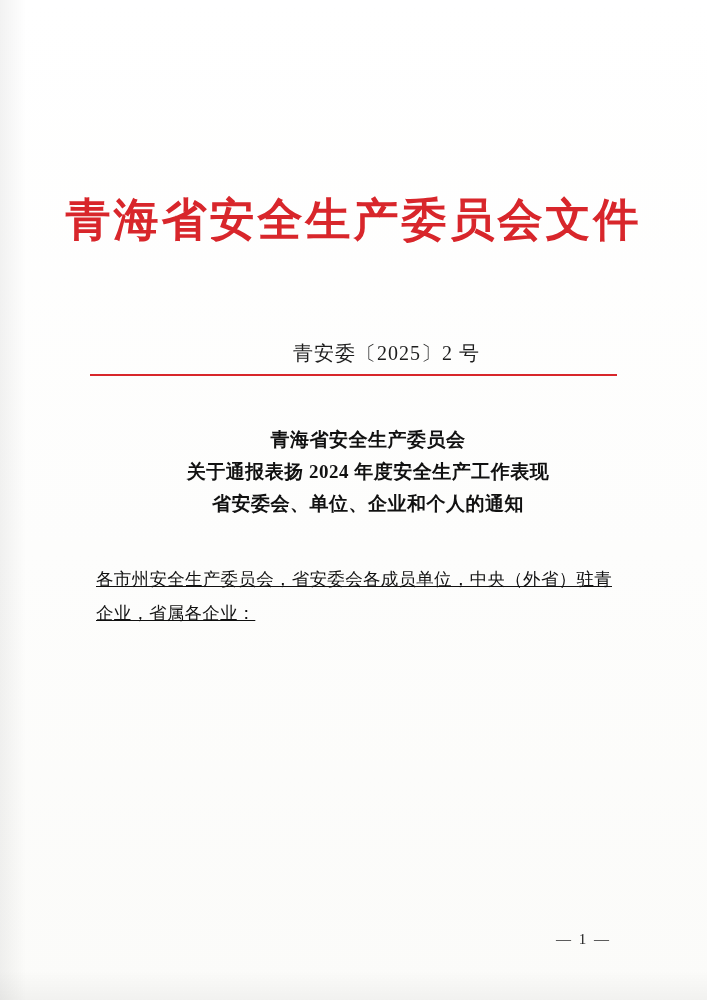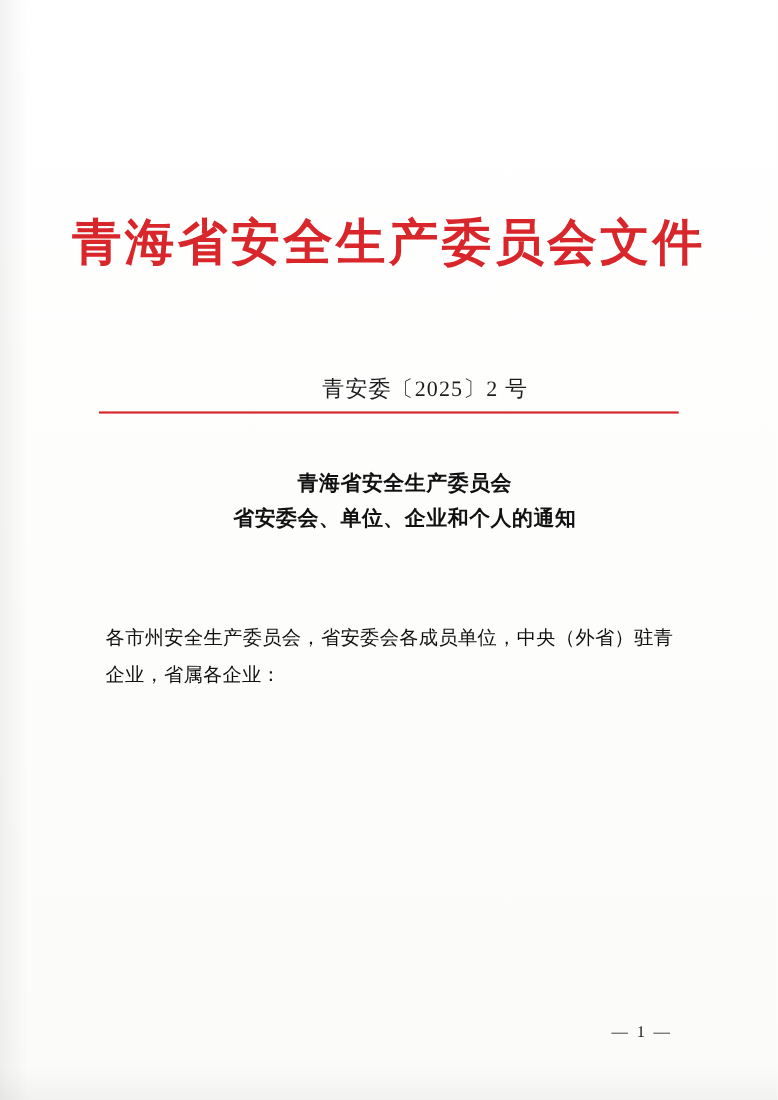--- a/index.html
+++ b/index.html
@@ -94,20 +94,21 @@
   
   .body-text {
     position: absolute;
     top: 562px;
     left: 96px;
     width: 516px;
     font-size: 17.5px;
     line-height: 34px;
     letter-spacing: 0.2px;
     color: #111;
+    text-decoration: underline;
   }
   .body-text p {
     margin: 0;
     text-align: justify;
     text-justify: inter-ideograph;
   }
   .body-text p.indent {
     text-indent: 2em;
   }
 
@@ -146,20 +147,21 @@
   <div class="masthead">
     <span class="masthead-title">青海省安全生产委员会文件</span>
   </div>
 
   <div class="docnum">青安委〔2025〕2 号</div>
 
   <div class="red-rule"></div>
 
   <div class="heading">
     <div>青海省安全生产委员会</div>
+    <div>关于通报表扬 2024 年度安全生产工作表现</div>
     <div>省安委会、单位、企业和个人的通知</div>
   </div>
 
   <div class="body-text">
     <p>各市州安全生产委员会，省安委会各成员单位，中央（外省）驻青企业，省属各企业：</p>
   </div>
 
   <div class="page-number">— 1 —</div>
 
   <div class="edge-left"></div>

